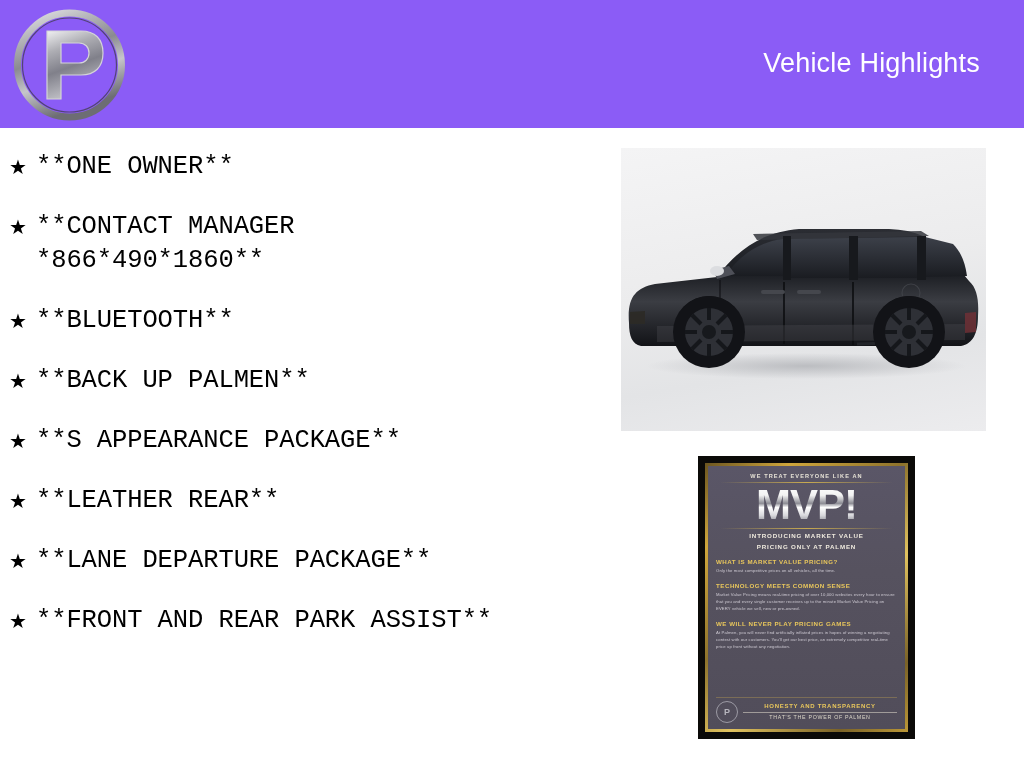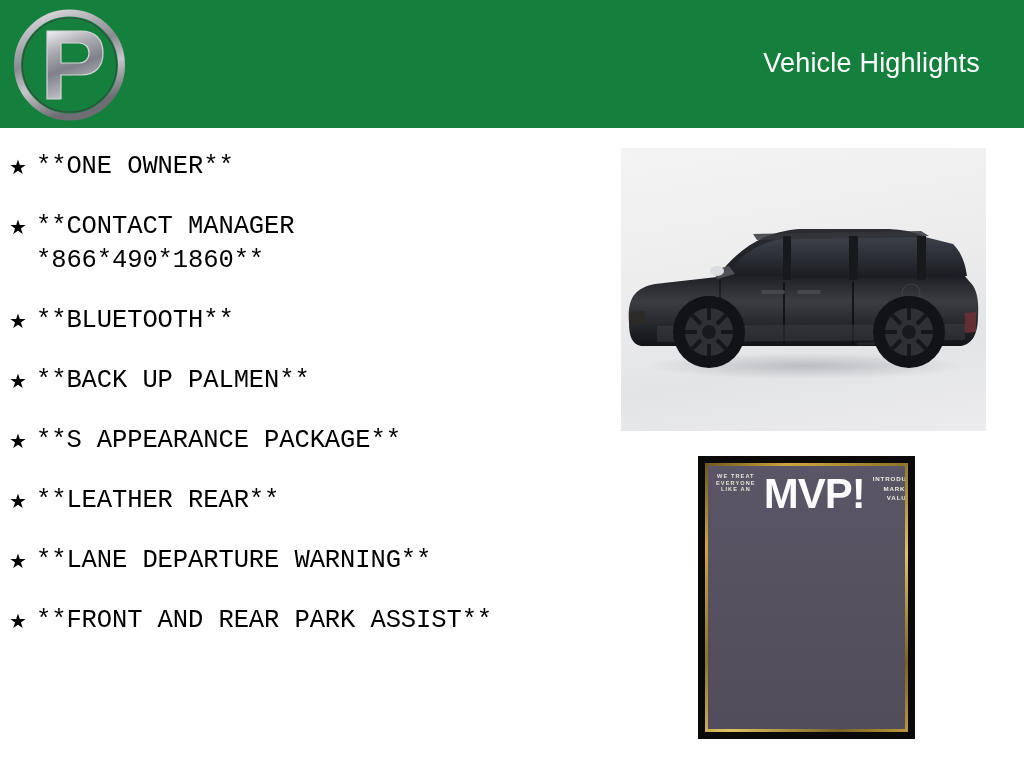--- a/index.html
+++ b/index.html
@@ -16,21 +16,21 @@
     position: relative;
   }
 
   
   .header {
     position: absolute;
     left: 0;
     top: 0;
     width: 1024px;
     height: 128px;
-    background: #15803d;
+    background: #8b5cf6;
     box-sizing: border-box;
     text-align: right;
   }
   .logo {
     position: absolute;
     left: 11px;
     top: 7px;
     width: 117px;
     height: 116px;
   }
@@ -116,21 +116,21 @@
     background: linear-gradient(135deg, #6b5520 0%, #cfa63c 18%, #8e732c 42%, #e0c25f 62%, #7a6227 85%, #bb9737 100%);
   }
   .mvp-inner {
     width: 100%;
     height: 100%;
     box-sizing: border-box;
     background: #565263;
     background: linear-gradient(180deg, #5a5667 0%, #56525f 40%, #514d5a 100%);
     padding: 7px 8px 6px 8px;
     display: flex;
-    flex-direction: row;
+    flex-direction: column;
     overflow: hidden;
   }
   .mvp-eyebrow {
     color: #e6e2d6;
     font-size: 5.6px;
     letter-spacing: 1.1px;
     text-align: center;
     font-weight: 700;
     line-height: 1.2;
     text-transform: uppercase;
@@ -279,21 +279,21 @@
   <li class="hl-item">
     <span class="hl-star">★</span>
     <span class="hl-text">**S APPEARANCE PACKAGE**</span>
   </li>
   <li class="hl-item">
     <span class="hl-star">★</span>
     <span class="hl-text">**LEATHER REAR**</span>
   </li>
   <li class="hl-item">
     <span class="hl-star">★</span>
-    <span class="hl-text">**LANE DEPARTURE WARNING**</span>
+    <span class="hl-text">**LANE DEPARTURE PACKAGE**</span>
   </li>
   <li class="hl-item">
     <span class="hl-star">★</span>
     <span class="hl-text">**FRONT AND REAR PARK ASSIST**</span>
   </li>
 </ul>
 
 <div class="vehicle-photo">
   <svg width="365" height="283" viewBox="0 0 365 283" xmlns="http://www.w3.org/2000/svg">
     <defs>

